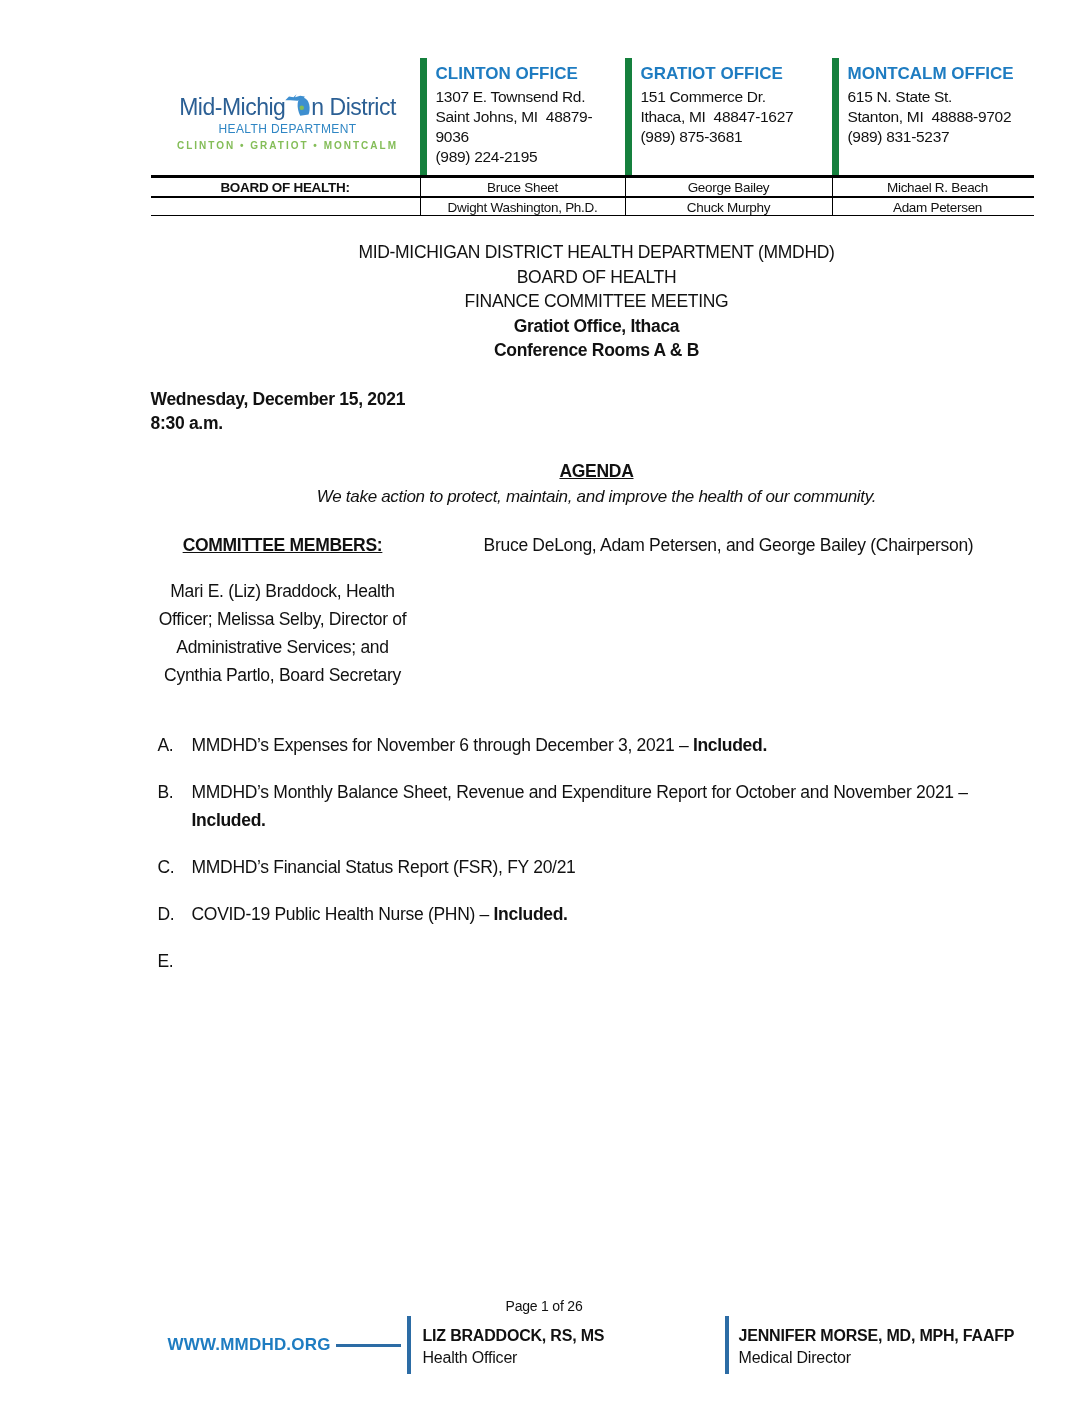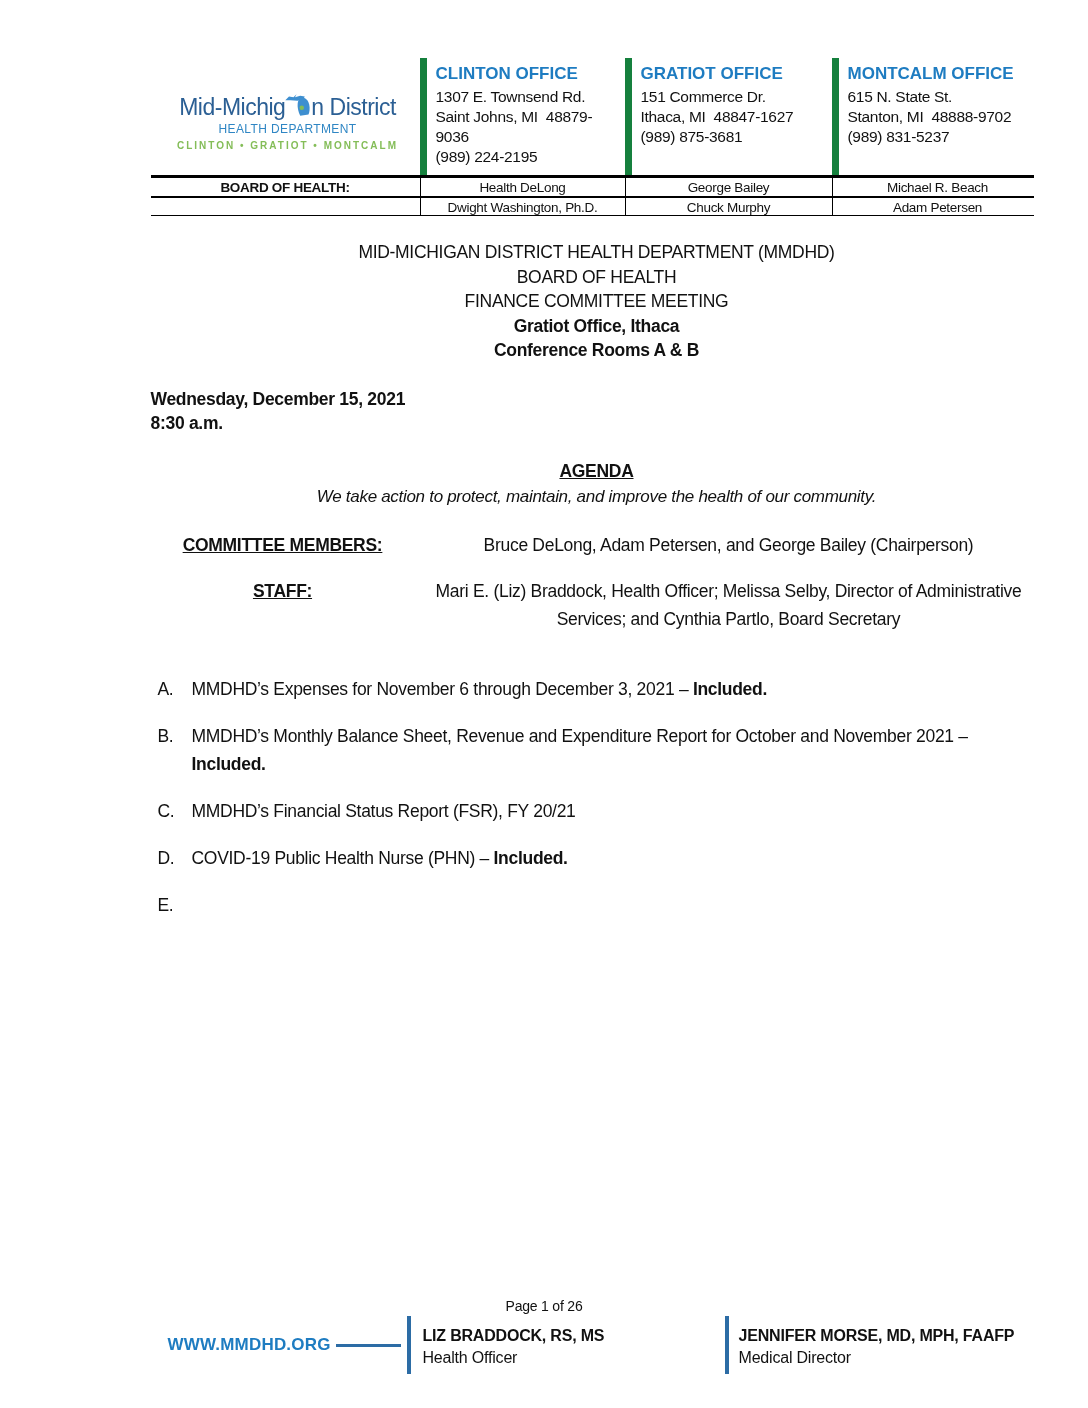--- a/index.html
+++ b/index.html
@@ -105,21 +105,21 @@
       <div class="addr-cell sep">
         <div class="office-name">MONTCALM OFFICE</div>
         <div class="office-line">615 N. State St.</div>
         <div class="office-line">Stanton, MI&nbsp; 48888-9702</div>
         <div class="office-line">(989) 831-5237</div>
       </div>
     </div>
 
     <div class="board-row r1">
       <div class="bcell board-label">BOARD OF HEALTH:</div>
-      <div class="bcell sep">Health DeLong</div>
+      <div class="bcell sep">Bruce Sheet</div>
       <div class="bcell sep">George Bailey</div>
       <div class="bcell sep">Michael R. Beach</div>
     </div>
     <div class="board-row r2">
       <div class="bcell"></div>
       <div class="bcell sep">Dwight Washington, Ph.D.</div>
       <div class="bcell sep">Chuck Murphy</div>
       <div class="bcell sep">Adam Petersen</div>
     </div>
   </div>
@@ -141,21 +141,20 @@
 
     <div class="agenda-heading">AGENDA</div>
     <div class="tagline">We take action to protect, maintain, and improve the health of our community.</div>
 
     <div class="roster">
       <div class="roster-row">
         <div class="roster-label">COMMITTEE MEMBERS:</div>
         <div>Bruce DeLong, Adam Petersen, and George Bailey (Chairperson)</div>
       </div>
       <div class="roster-row">
-        <div class="roster-label">STAFF:</div>
         <div>Mari E. (Liz) Braddock, Health Officer; Melissa Selby, Director of Administrative Services; and Cynthia Partlo, Board Secretary</div>
       </div>
     </div>
 
     <div class="items">
       <div class="item">
         <div class="item-letter">A.</div>
         <div><span>MMDHD’s Expenses for November 6 through December 3, 2021 – </span><b>Included.</b></div>
       </div>
       <div class="item">

